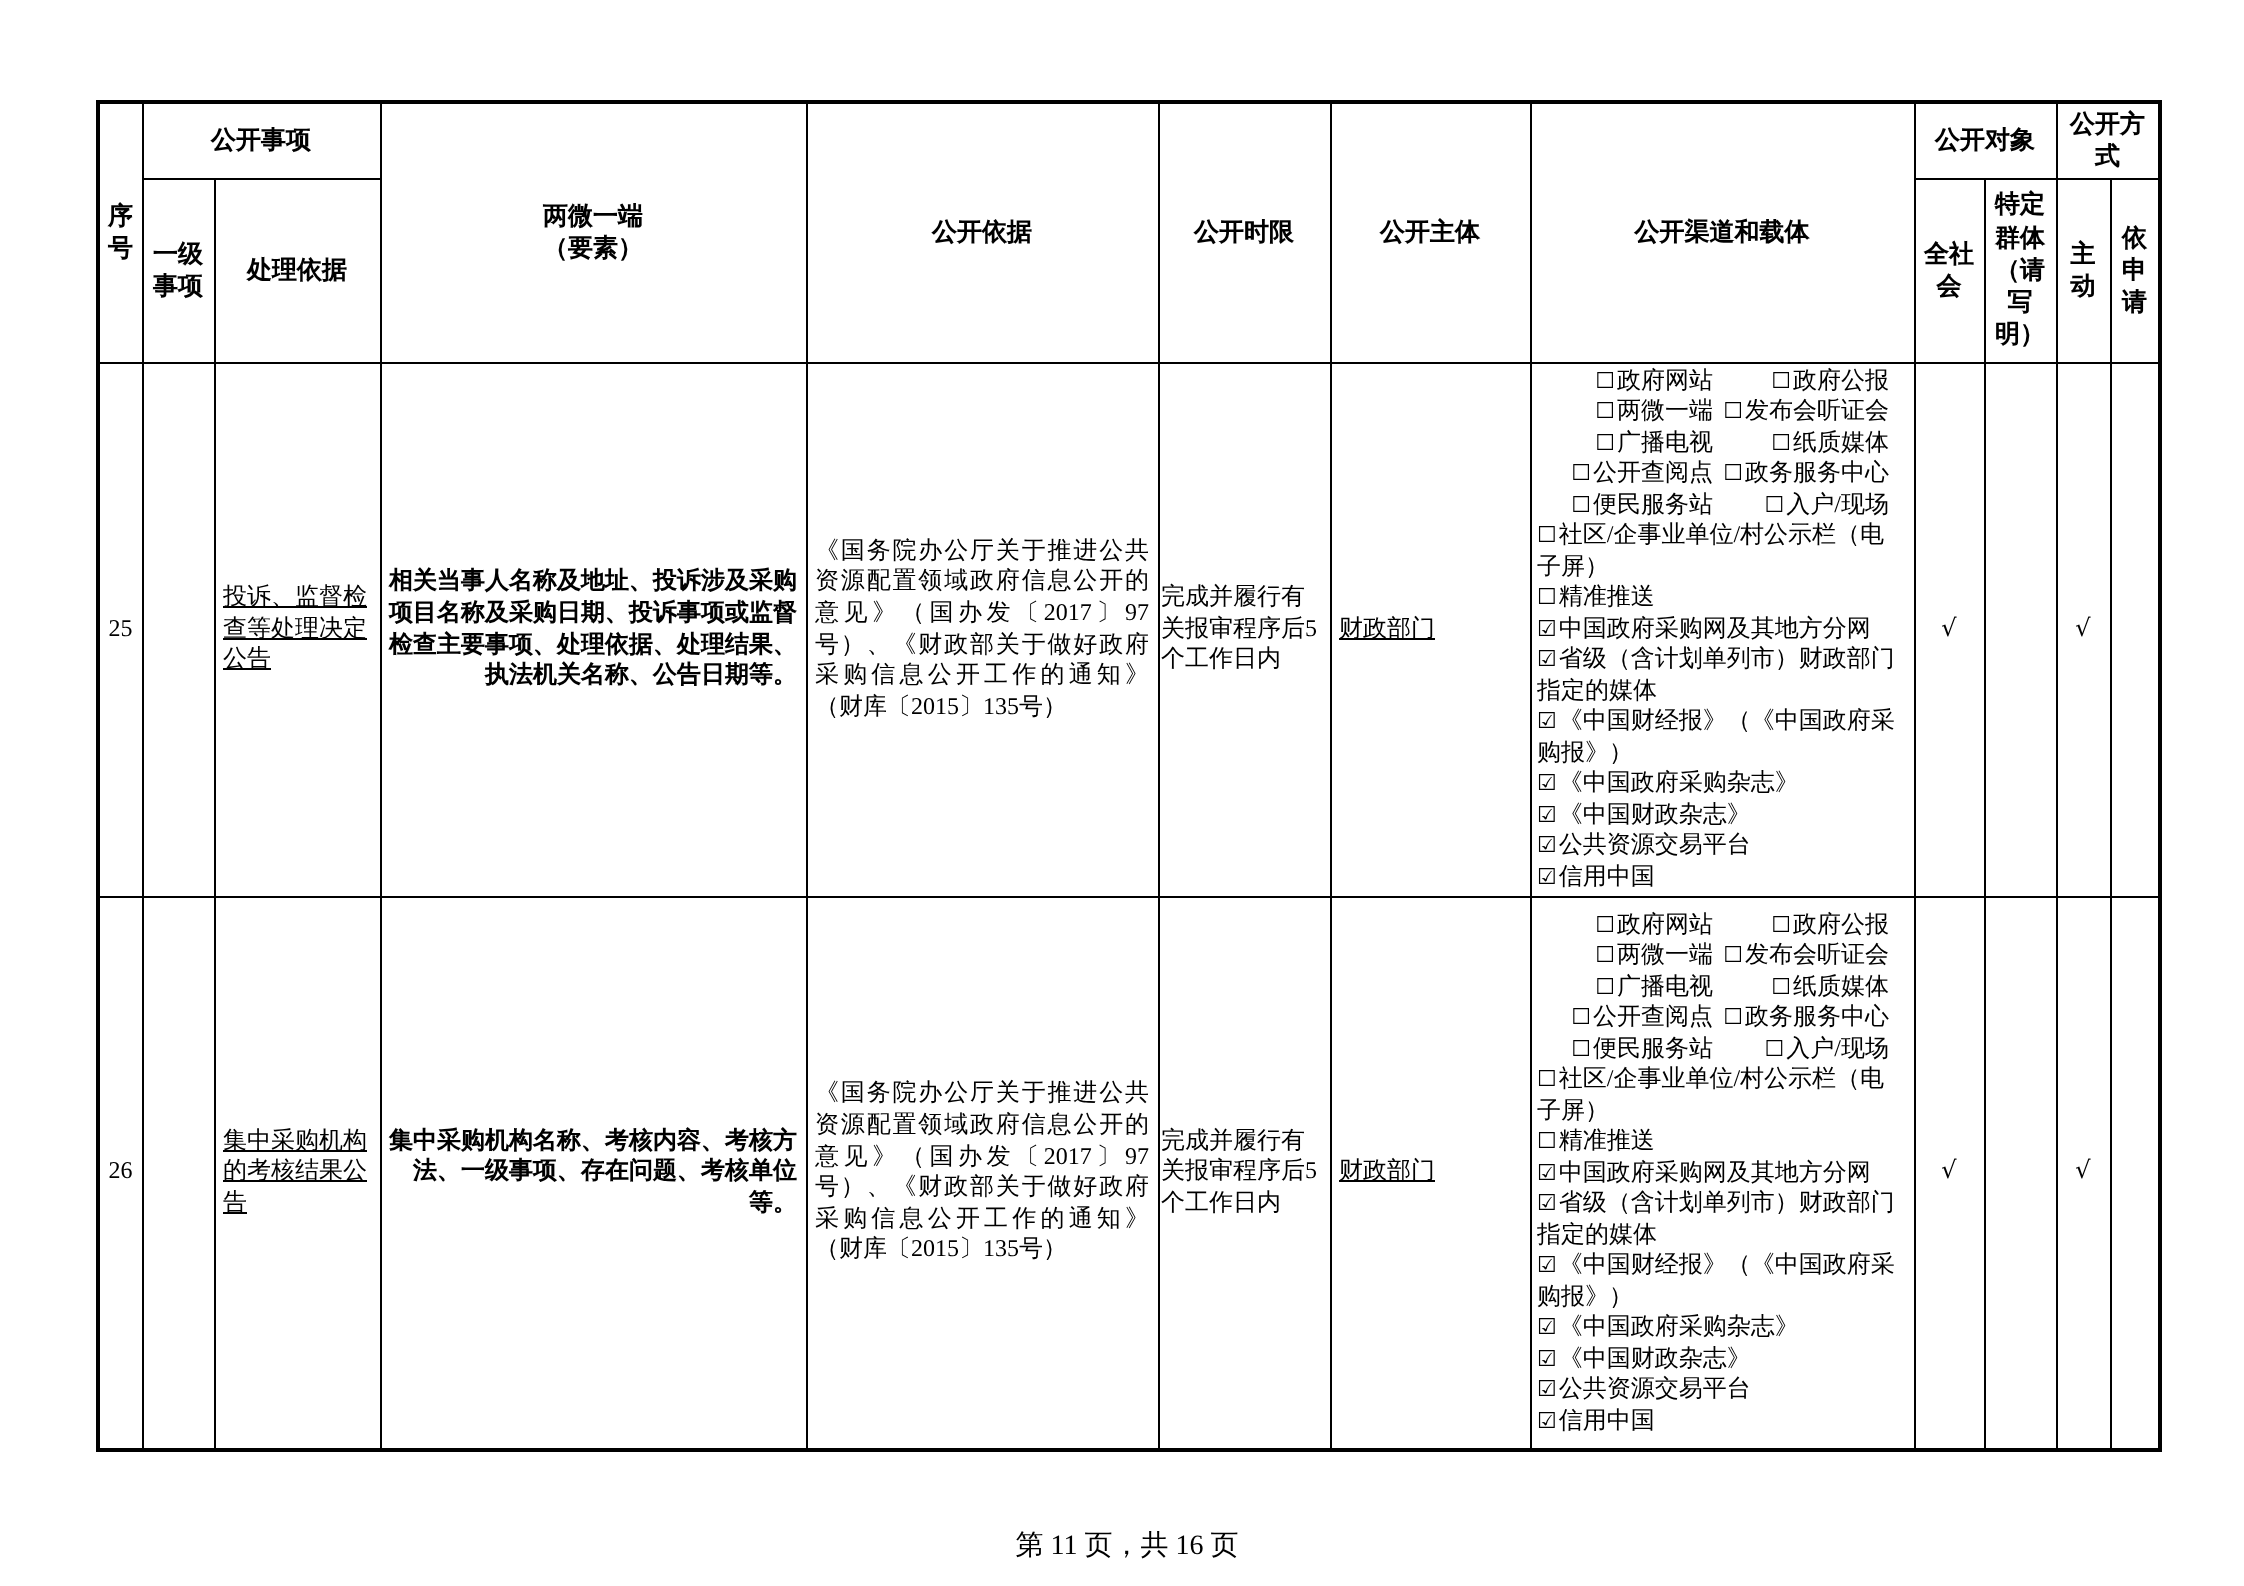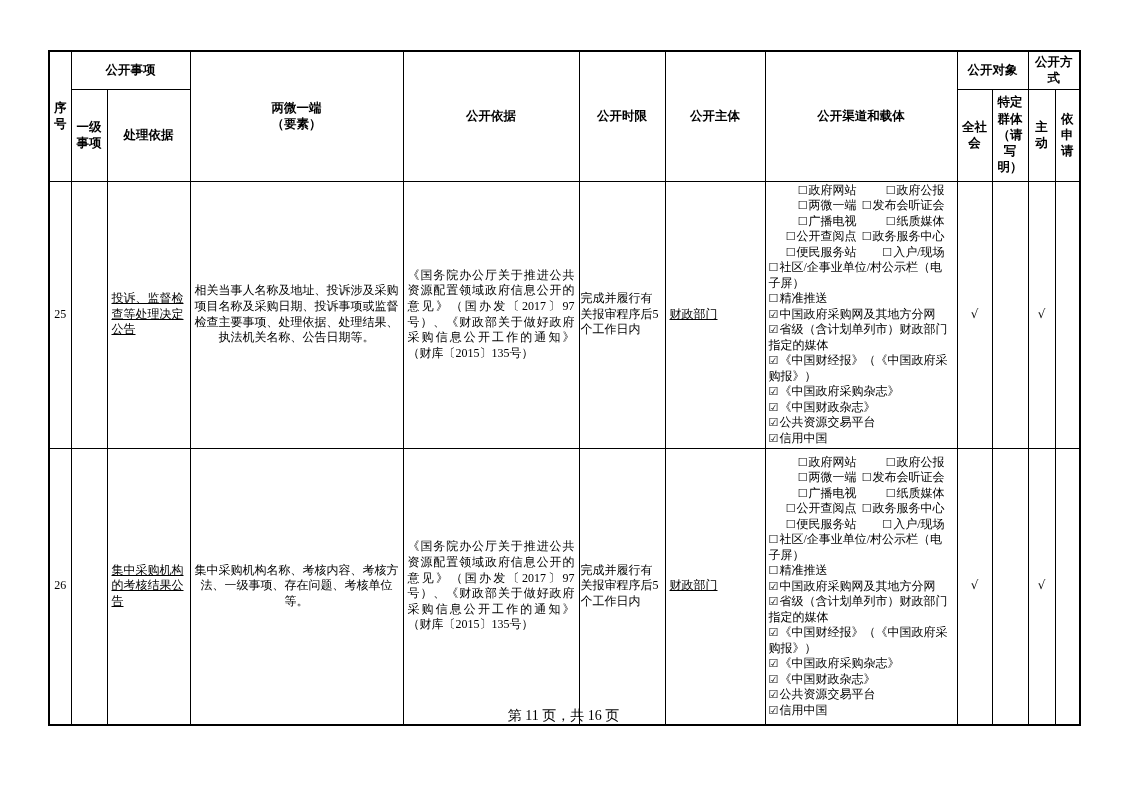--- a/index.html
+++ b/index.html
@@ -35,34 +35,34 @@
   tr.h1 { height:38px; }
   tr.h2 { height:92px; }
   tr.r25 { height:267px; }
   tr.r26 { height:277px; }
 
   .pre { white-space:pre-line; }
 
   td.c-serial  { text-align:center; padding:0 2px; }
   td.c-level1  { padding:0 2px; }
   td.c-level2  { text-align:left; padding:0 4px;text-decoration:underline; }
-  td.c-content { text-align:center; padding:0 4px; }
+  td.c-content { text-align:right; padding:0 4px;font-weight:bold; }
   td.c-basis   { text-align:justify; padding:0 4px; }
   td.c-time    { text-align:left; padding:0 1px; }
   td.c-subject { text-align:left; padding:0 4px;text-decoration:underline; }
   td.c-channels{ text-align:left; padding:0 3px; vertical-align:middle; }
   td.c-mark    { text-align:center; padding:0; font-family:"DejaVu Sans",sans-serif; font-size:12px; }
 
   .chan-list { line-height:15.5px; font-size:12px; }
   .chan-item { display:block; white-space:normal; }
   .chan-item.half { display:inline-block; width:88px; vertical-align:top; white-space:nowrap;text-align:right; }
   .cbx { font-family:"DejaVu Sans",sans-serif; font-size:11px; margin-right:1px; }
 
   .footer {
-    position:absolute; left:48px; top:707px; width:1031px;
+    position:absolute; left:48px; top:764px; width:1031px;
     text-align:center; font-size:14px;
     font-family:"Liberation Serif","DejaVu Serif",serif;
   }
 </style>
 </head>
 <body>
 
 <div class="sheet">
 
   <table class="doc">

